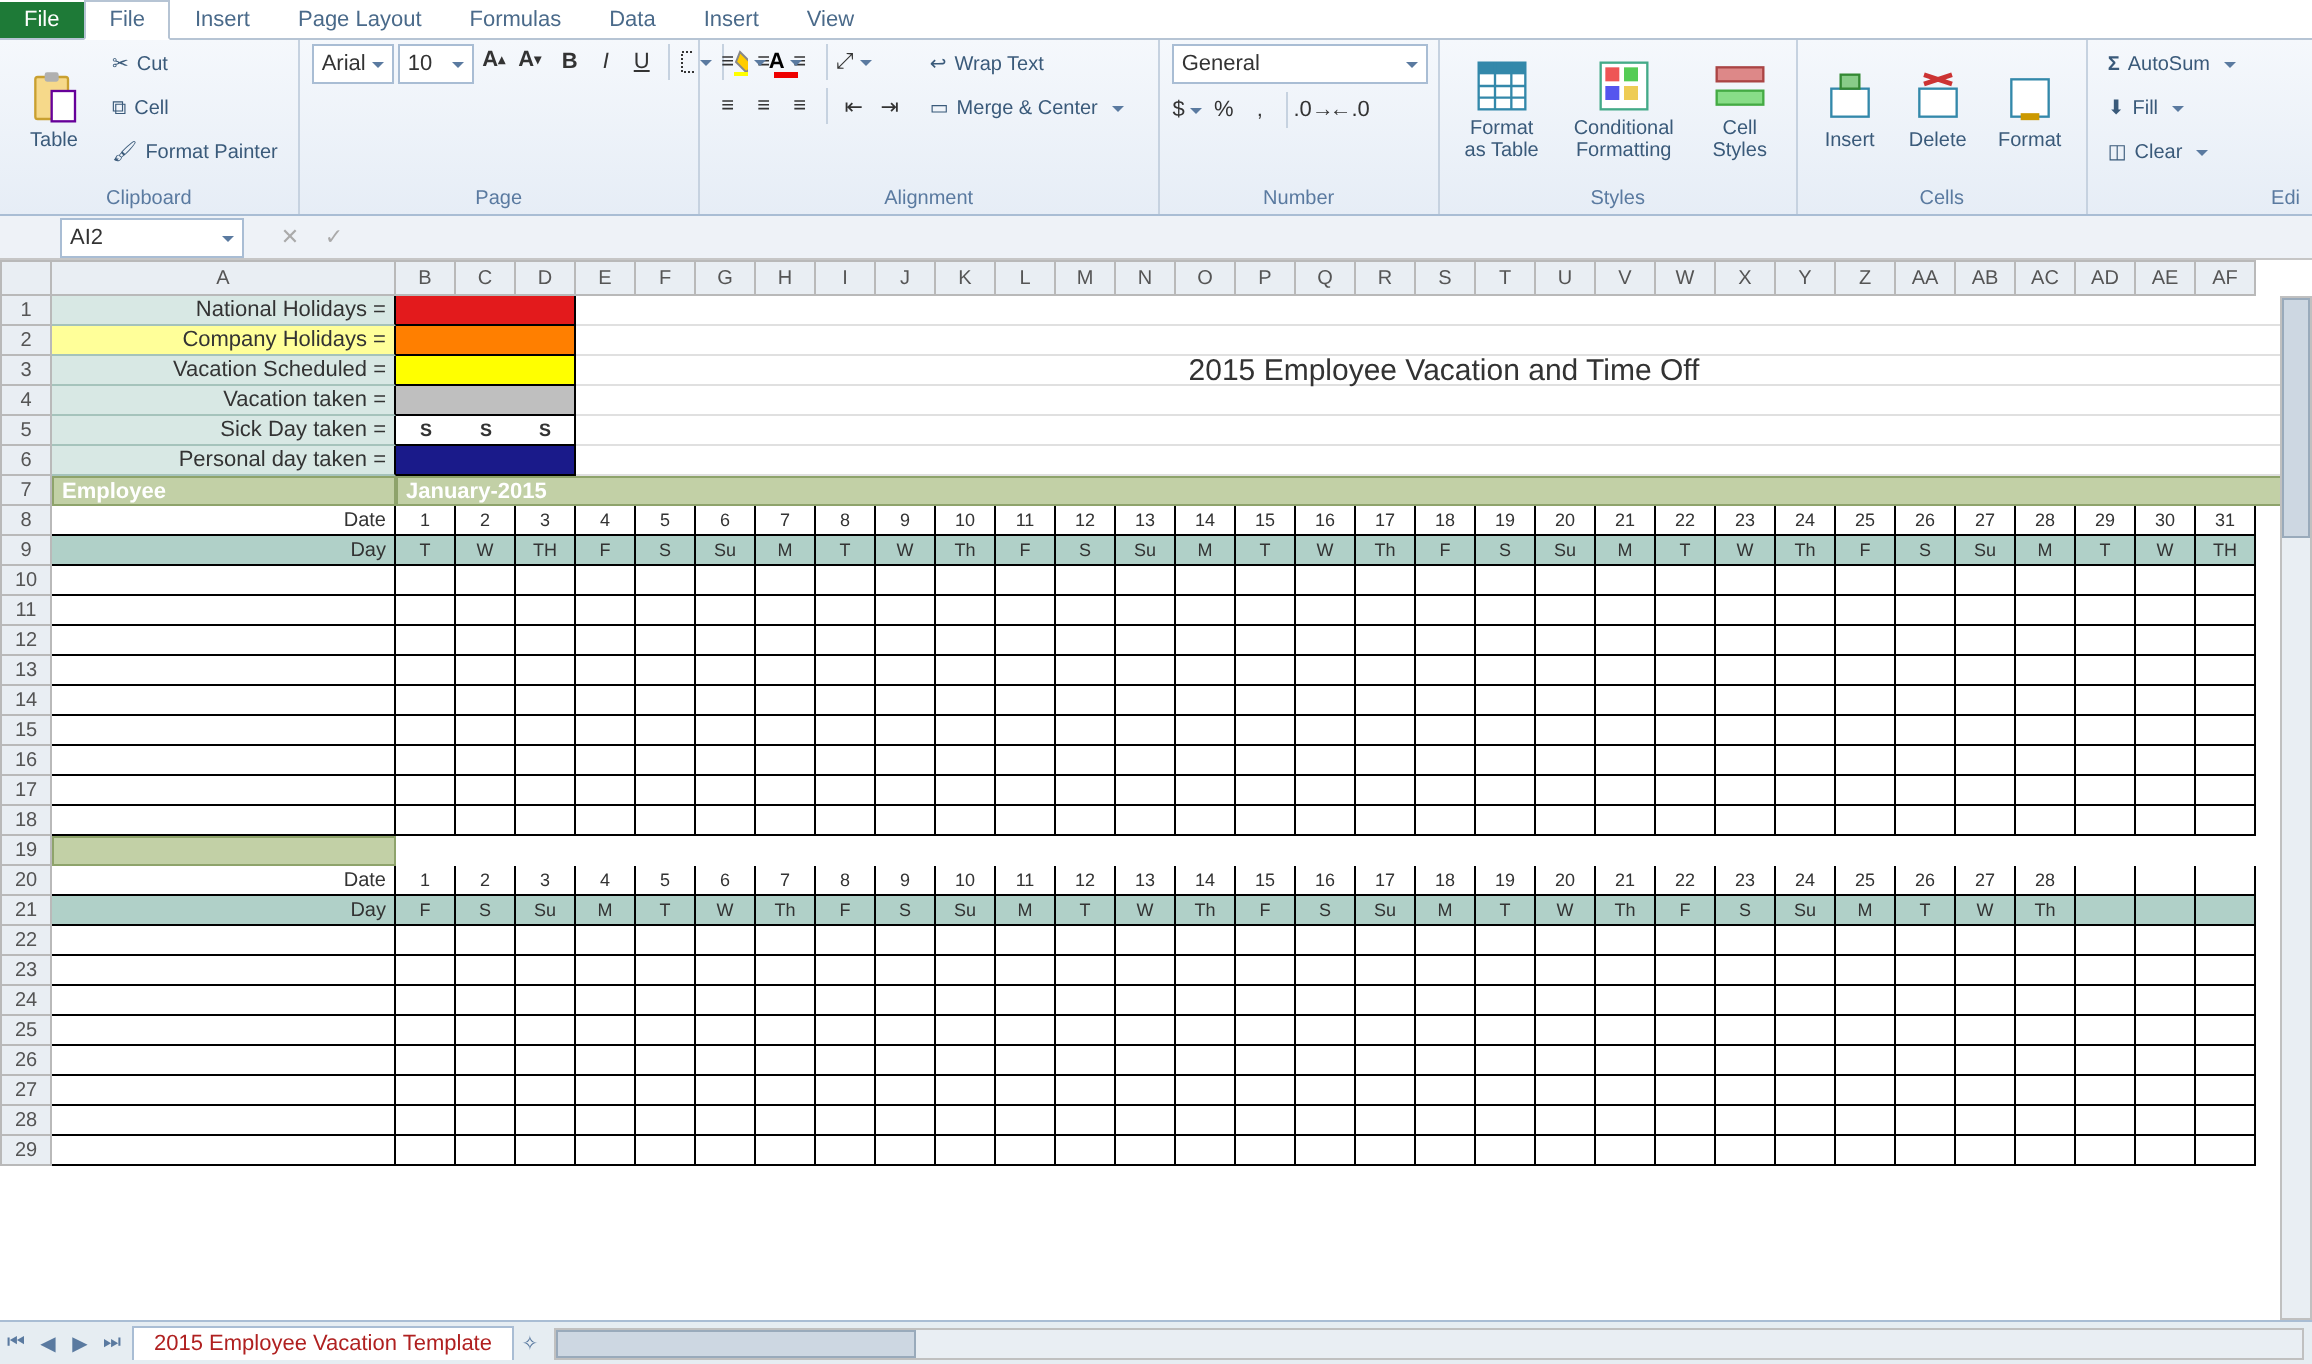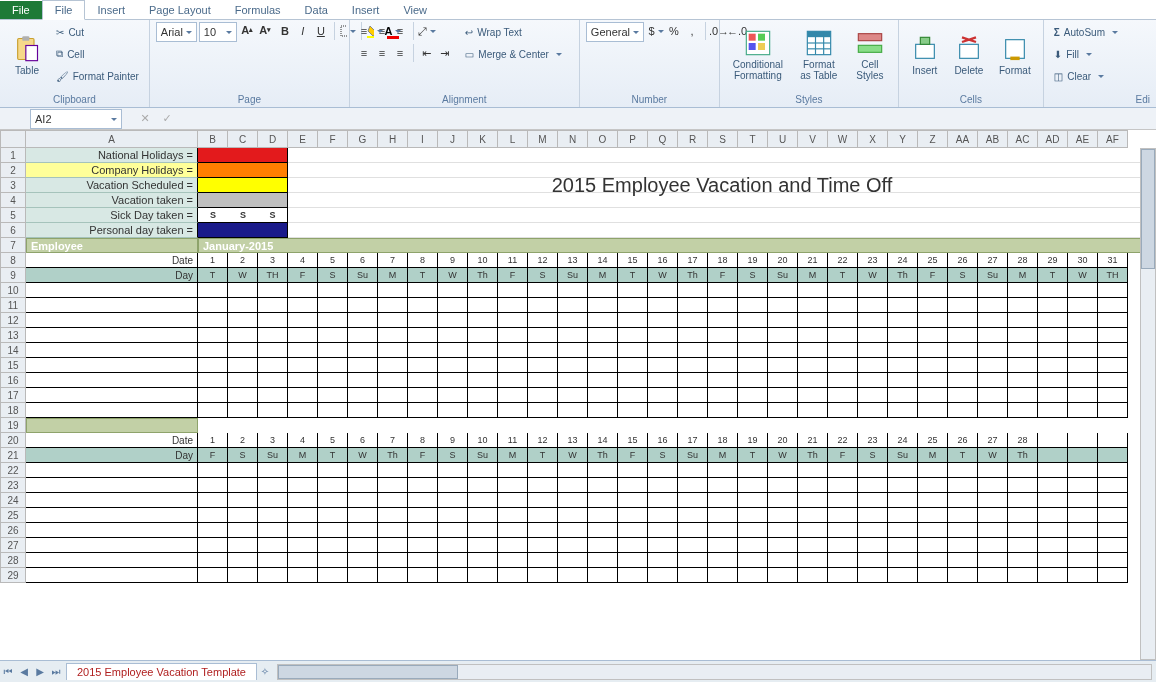--- a/index.html
+++ b/index.html
@@ -159,56 +159,56 @@
         <div class="small-btn dd">
             <span>▭</span>
             <span>Merge &amp; Center</span>
           </div>
       </div>
     </div>
     <div class="group-label">Alignment</div>
   </div>
 
   <div class="group" style="width:140px">
-    <div class="group-body" style="flex-direction:row;gap:4px;width:100%">
+    <div class="group-body" style="flex-direction:column;gap:4px;width:100%">
       <div class="sel dd" style="width:128px">General</div>
       <div class="icon-row">
         <div class="ico-sm dd">$</div>
         <div class="ico-sm">%</div>
         <div class="ico-sm">,</div>
         <div class="sep"></div>
         <div class="ico-sm">.0→</div>
         <div class="ico-sm">←.0</div>
       </div>
     </div>
     <div class="group-label">Number</div>
   </div>
 
   <div class="group">
     <div class="group-body">
-      <div class="big-btn" style="width:64px">
-        <svg class="ico" viewBox="0 0 24 24">
-            <rect x="2" y="2" width="20" height="20" fill="#fff" stroke="#4a8"></rect>
-            <rect x="4" y="4" width="6" height="6" fill="#e55"></rect>
-            <rect x="12" y="4" width="6" height="6" fill="#5c5"></rect>
-            <rect x="4" y="12" width="6" height="6" fill="#55e"></rect>
-            <rect x="12" y="12" width="6" height="6" fill="#ec5"></rect>
-          </svg>
-        <span>Conditional Formatting</span>
-      </div>
       <div class="big-btn" style="width:50px">
         <svg class="ico" viewBox="0 0 24 24">
             <rect x="2" y="2" width="20" height="20" fill="#fff" stroke="#38a"></rect>
             <rect x="2" y="2" width="20" height="5" fill="#38a"></rect>
             <line x1="2" y1="12" x2="22" y2="12" stroke="#38a"></line>
             <line x1="2" y1="17" x2="22" y2="17" stroke="#38a"></line>
             <line x1="9" y1="2" x2="9" y2="22" stroke="#38a"></line>
             <line x1="16" y1="2" x2="16" y2="22" stroke="#38a"></line>
           </svg>
         <span>Format as Table</span>
+      </div>
+      <div class="big-btn" style="width:64px">
+        <svg class="ico" viewBox="0 0 24 24">
+            <rect x="2" y="2" width="20" height="20" fill="#fff" stroke="#4a8"></rect>
+            <rect x="4" y="4" width="6" height="6" fill="#e55"></rect>
+            <rect x="12" y="4" width="6" height="6" fill="#5c5"></rect>
+            <rect x="4" y="12" width="6" height="6" fill="#55e"></rect>
+            <rect x="12" y="12" width="6" height="6" fill="#ec5"></rect>
+          </svg>
+        <span>Conditional Formatting</span>
       </div>
       <div class="big-btn" style="width:44px">
         <svg class="ico" viewBox="0 0 24 24">
             <rect x="2" y="4" width="20" height="6" fill="#d88" stroke="#a44"></rect>
             <rect x="2" y="14" width="20" height="6" fill="#8d8" stroke="#4a4"></rect>
           </svg>
         <span>Cell Styles</span>
       </div>
     </div>
     <div class="group-label">Styles</div>
@@ -325,21 +325,21 @@
         <div class="cell " style="width: 30px; background: rgb(255, 127, 0); border-bottom: 1px solid rgb(0, 0, 0); border-right: none; font-weight: bold;"></div>
         <div class="cell " style="width: 30px; background: rgb(255, 127, 0); border-bottom: 1px solid rgb(0, 0, 0); border-right: 1px solid rgb(0, 0, 0); font-weight: bold;"></div>
         <div style="flex: 1 1 0%; border-bottom: 1px solid rgb(224, 224, 224); display: flex; align-items: center; justify-content: center; font-size: 17px; font-family: Arial;"></div>
       </div>
       <div class="datarow">
         <div class="rowhdr">3</div>
         <div class="cell legend-label" style="width: 172px; height: 15px;">Vacation Scheduled =</div>
         <div class="cell " style="width: 30px; background: rgb(255, 255, 0); border-bottom: 1px solid rgb(0, 0, 0); border-right: none; font-weight: bold;"></div>
         <div class="cell " style="width: 30px; background: rgb(255, 255, 0); border-bottom: 1px solid rgb(0, 0, 0); border-right: none; font-weight: bold;"></div>
         <div class="cell " style="width: 30px; background: rgb(255, 255, 0); border-bottom: 1px solid rgb(0, 0, 0); border-right: 1px solid rgb(0, 0, 0); font-weight: bold;"></div>
-        <div style="flex: 1 1 0%; border-bottom: 1px solid rgb(224, 224, 224); display: flex; align-items: center; justify-content: center; font-size: 20px; font-family: Arial;">2015 Employee Vacation and Time Off</div>
+        <div style="flex: 1 1 0%; border-bottom: 1px solid rgb(224, 224, 224); display: flex; align-items: center; justify-content: center; font-size: 15px; font-family: Arial;">2015 Employee Vacation and Time Off</div>
       </div>
       <div class="datarow">
         <div class="rowhdr">4</div>
         <div class="cell legend-label" style="width: 172px; height: 15px;">Vacation taken =</div>
         <div class="cell " style="width: 30px; background: rgb(191, 191, 191); border-bottom: 1px solid rgb(0, 0, 0); border-right: none; font-weight: bold;"></div>
         <div class="cell " style="width: 30px; background: rgb(191, 191, 191); border-bottom: 1px solid rgb(0, 0, 0); border-right: none; font-weight: bold;"></div>
         <div class="cell " style="width: 30px; background: rgb(191, 191, 191); border-bottom: 1px solid rgb(0, 0, 0); border-right: 1px solid rgb(0, 0, 0); font-weight: bold;"></div>
         <div style="flex: 1 1 0%; border-bottom: 1px solid rgb(224, 224, 224); display: flex; align-items: center; justify-content: center; font-size: 17px; font-family: Arial;"></div>
       </div>
       <div class="datarow">

